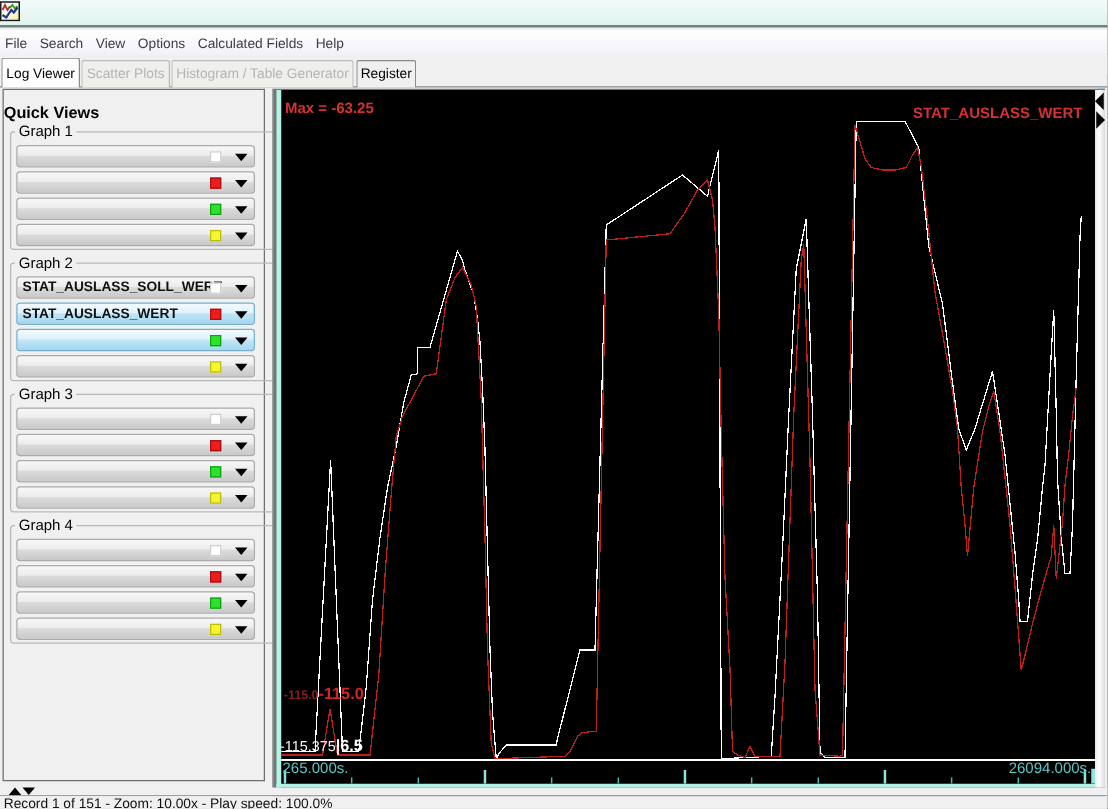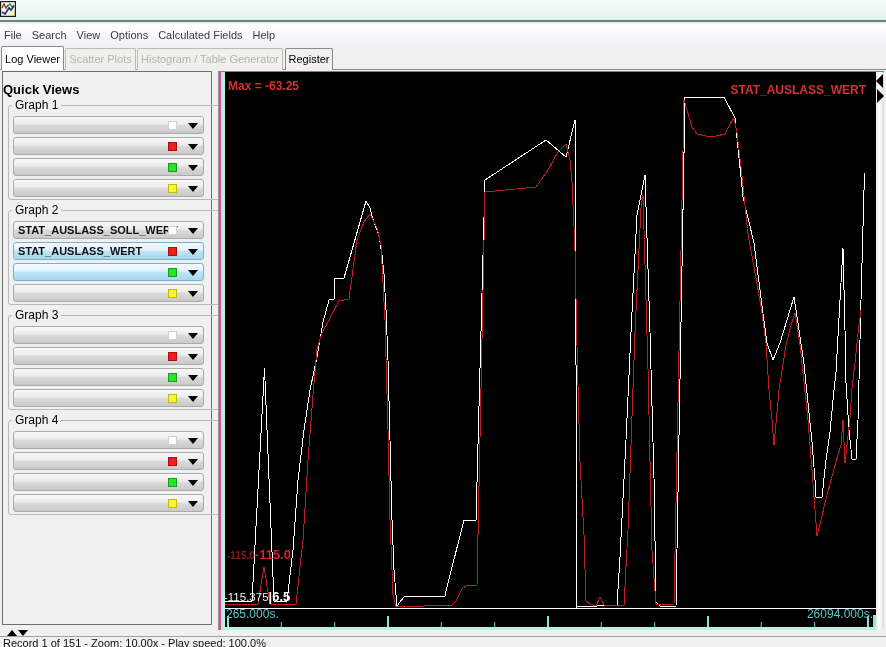--- a/index.html
+++ b/index.html
@@ -50,21 +50,21 @@
   .combo.blue { border-color:#7ab0cf;
     background:linear-gradient(180deg,#f2fafe 0%,#dff2fb 45%,#c0e5f6 50%,#a4d7ef 100%); }
   .combo .sq { position:absolute; width:9px; height:9px; top:4px; left:154px; }
   .combo .arr { position:absolute; right:5px; top:6px; width:0; height:0;
     border-left:5px solid transparent; border-right:5px solid transparent;
     border-top:6px solid #000; }
   .combo .ctext { position:absolute; left:4px; top:2px; font-size:11px;
     font-weight:bold; color:#101010; white-space:nowrap; }
 
   
-  #chartwrap { left:218px; top:71px; width:666px; height:568px; background:#ec4899;
+  #chartwrap { left:218px; top:71px; width:666px; height:568px; background:#737373;
     border-left:1px solid #8f8f8f; border-right:6px solid #0ea5e9; }
   #chartcyan { position:absolute; left:2px; top:1px; width:655px; height:558px;
     background:#000; border-left:4px solid #b4f2e6; border-bottom:3px solid #b4f2e6; }
   #splitter { position:absolute; left:657px; top:1px; width:8px; height:558px;
     background:linear-gradient(90deg,#e8e8e8,#ffffff 40%,#dcdcdc); }
   .spltri1 { position:absolute; left:0px; top:2px; width:0; height:0;
     border-top:7px solid transparent; border-bottom:7px solid transparent;
     border-right:7px solid #000; }
   .spltri2 { position:absolute; left:1px; top:17px; width:0; height:0;
     border-top:7px solid transparent; border-bottom:7px solid transparent;

